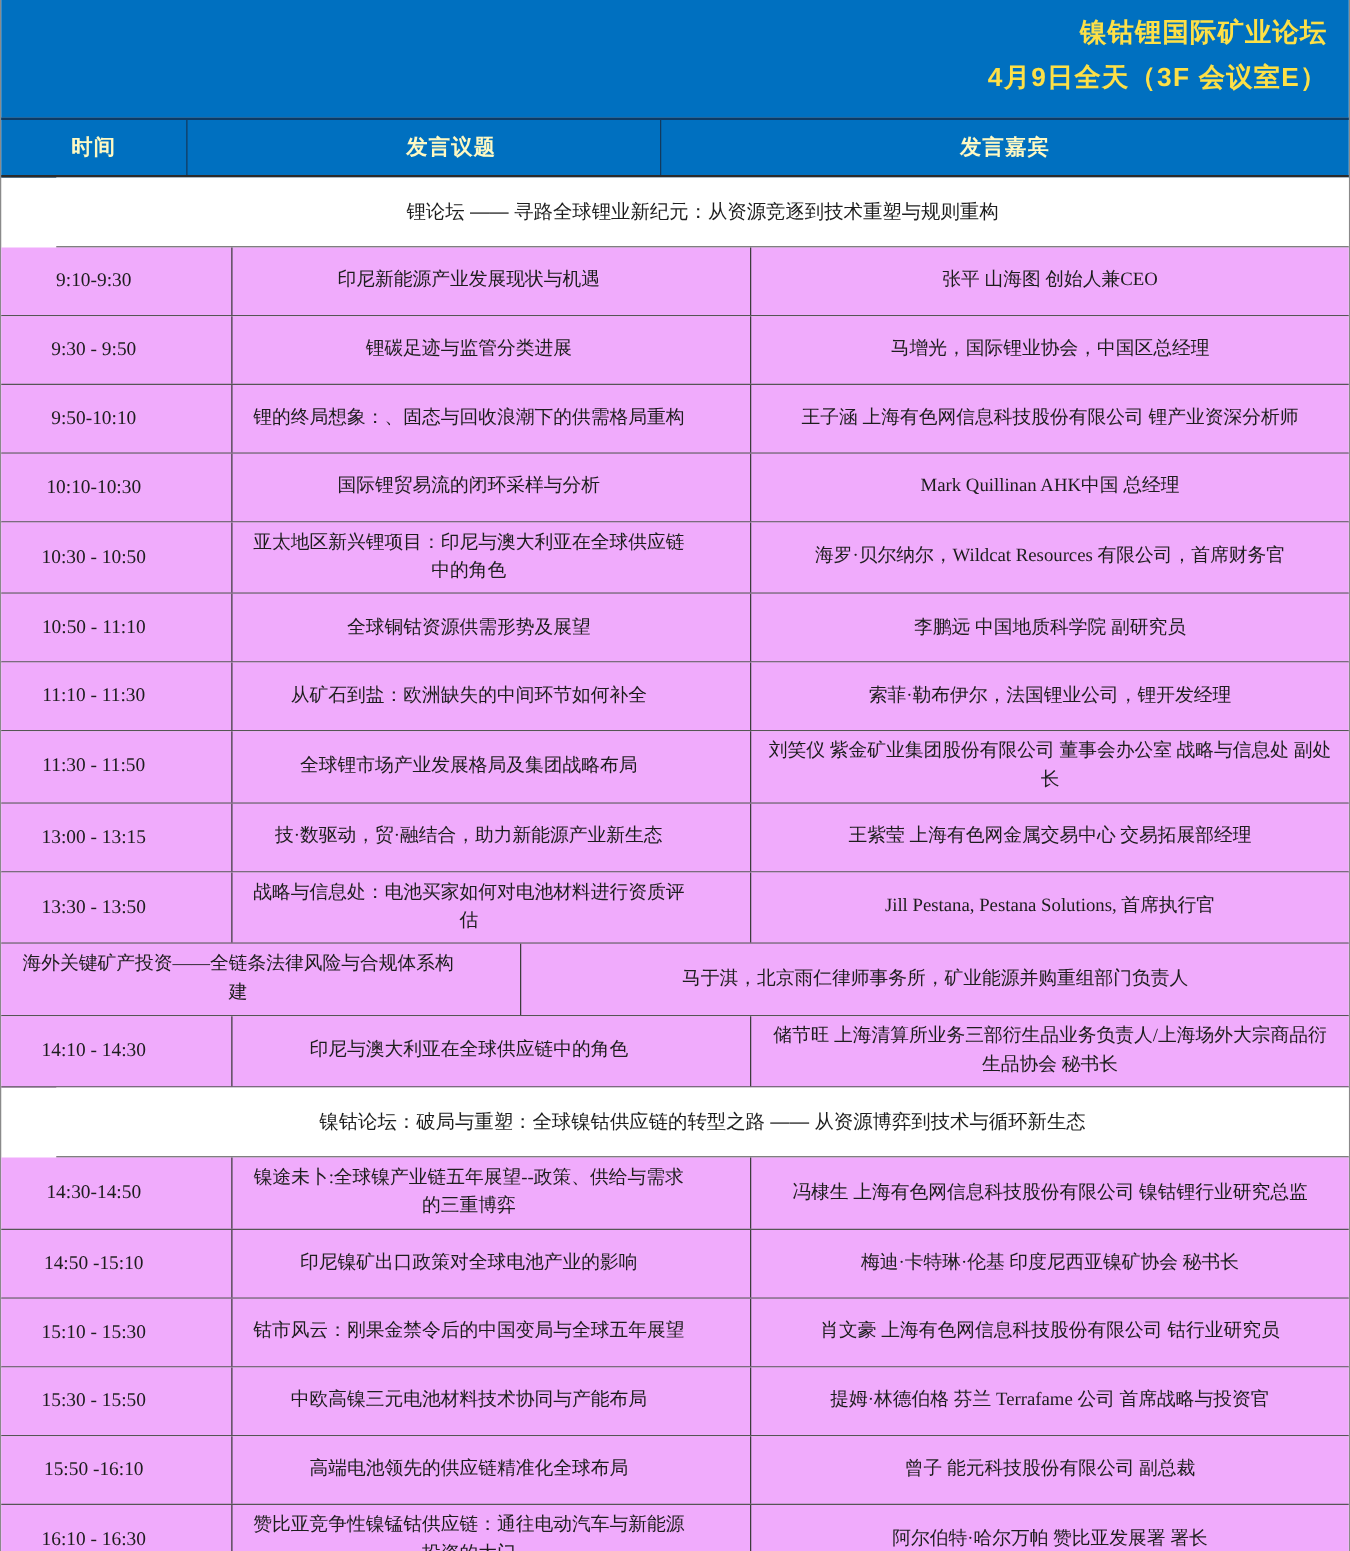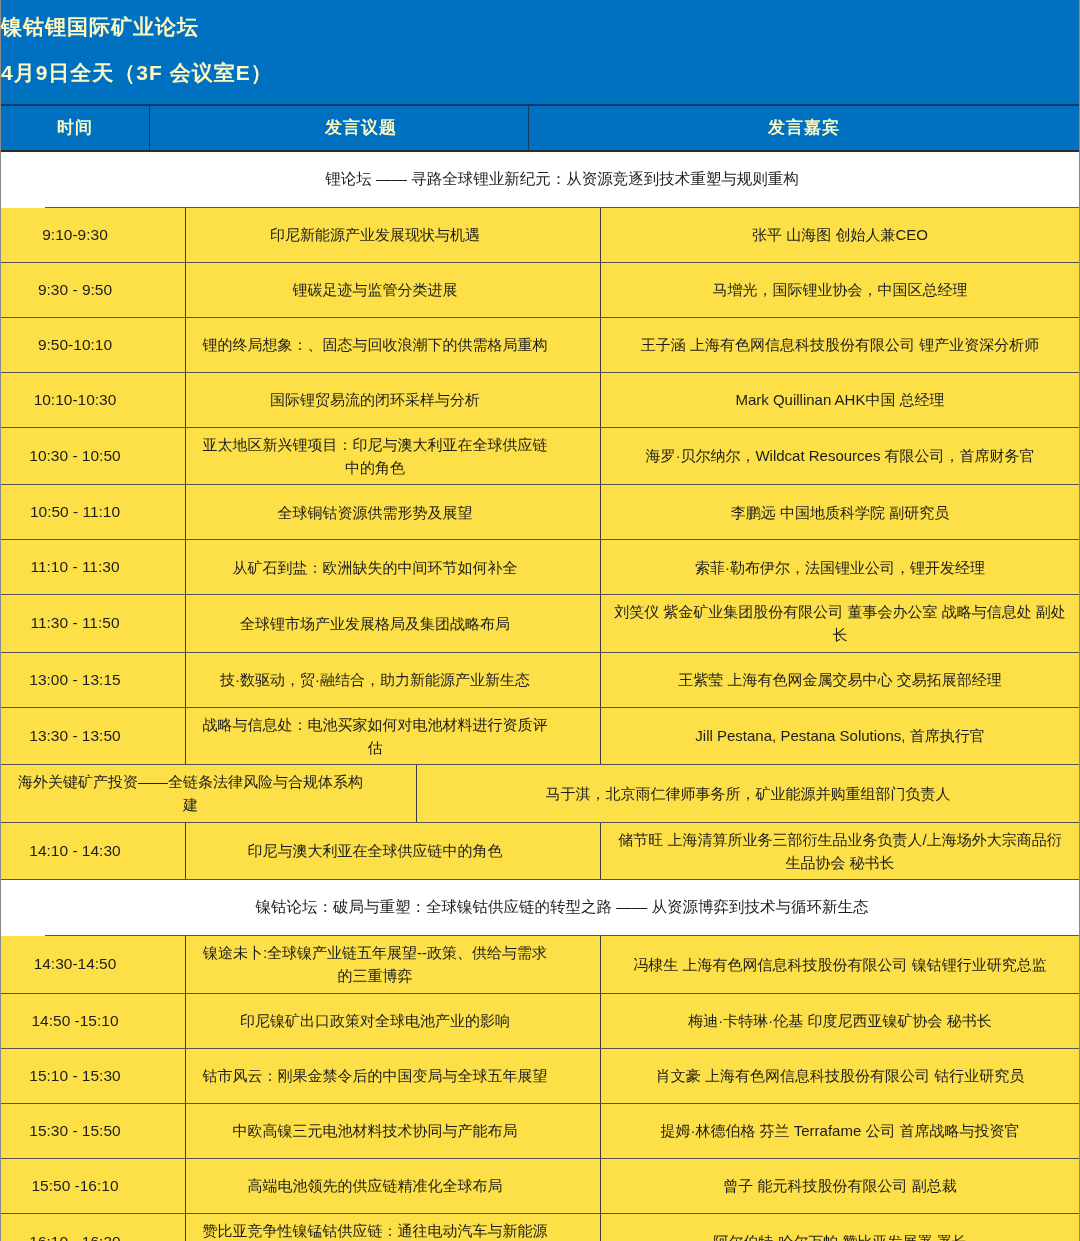--- a/index.html
+++ b/index.html
@@ -13,36 +13,36 @@
     width: 1080px;
     min-height: 1241px;
     background: #fff;
     border-left: 1px solid #8a8a8a;
     border-right: 1px solid #8a8a8a;
     border-bottom: 1px solid #555;
   }
   
   .banner {
     background: #0070C0;
-    color: #fef9c3;
-    text-align: left;
+    color: #fde047;
+    text-align: right;
     padding: 13px 17px 16px 0;
   }
   .banner .t1 {
     font-size: 21px;
     font-weight: bold;
     letter-spacing: 1px;
     line-height: 1.35;
   }
   .banner .t2 {
     font-size: 21px;
     font-weight: bold;
     letter-spacing: 1px;
     line-height: 1.35;
-    margin-top: 18px;
+    margin-top: 8px;
   }
   
   .colhead {
     display: flex;
     background: #0070C0;
     color: #fef9c3;
     font-weight: bold;
     border-top: 2px solid #0d3b66;
     border-bottom: 2px solid #2b2b2b;
     min-height: 48px;
@@ -71,21 +71,22 @@
     border-bottom: 1.5px solid #555;
     padding: 6px 20px;
     background: #fff;
     margin-left: 44px;
   }
   
   .row {
     display: flex;
     min-height: 55px;
     border-bottom: 1.5px solid #555;
-    background: #fde047;
+    background: #f0abfc;
+    font-family: Liberation Serif, serif;
   }
   .row .cell {
     display: flex;
     align-items: center;
     justify-content: center;
     text-align: center;
     font-size: 15px;
     line-height: 1.55;
     padding: 5px 12px;
   }

